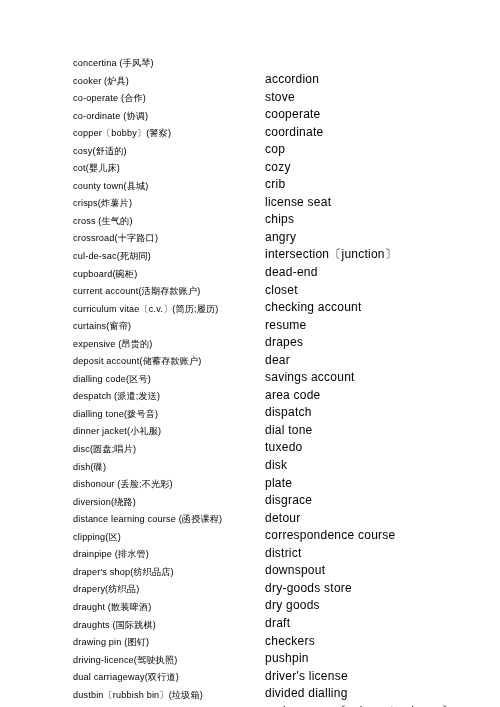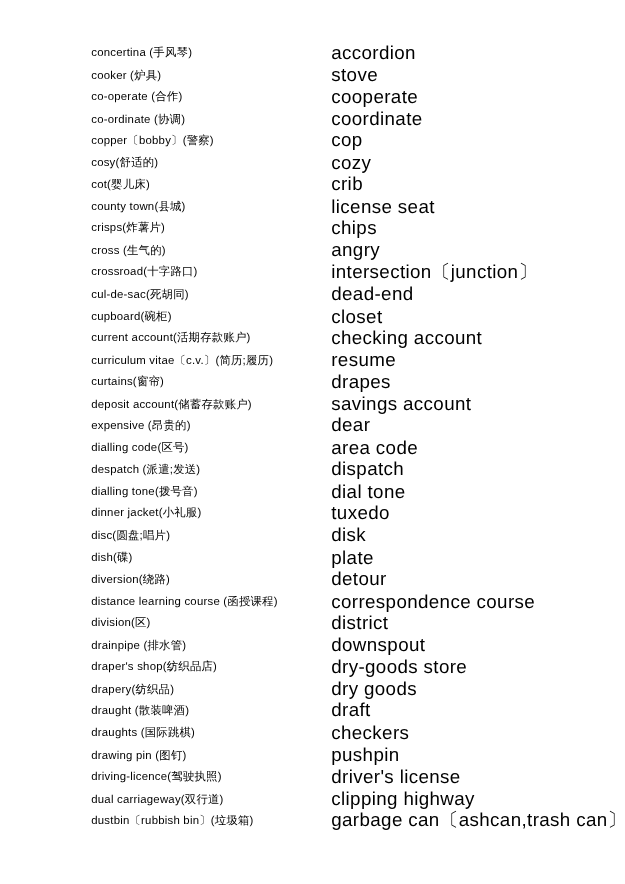--- a/index.html
+++ b/index.html
@@ -13,21 +13,21 @@
     background: #ffffff;
     font-family: "Liberation Sans", "DejaVu Sans", sans-serif;
     color: #000000;
     overflow: hidden;
   }
   .page {
     position: relative;
     width: 500px;
     height: 707px;
     box-sizing: border-box;
-    padding-top: 34px;
+    padding-top: 55px;
   }
   .glossary {
     position: relative;
     margin: 0;
     padding: 0;
     list-style: none;
   }
   .entry {
     position: relative;
     height: 17.55px;
@@ -38,22 +38,22 @@
   .term {
     position: absolute;
     left: 73px;
     top: 0;
     font-size: 9.1px;
     letter-spacing: 0.02em;
   }
   .equiv {
     position: absolute;
     left: 265px;
-    top: 0;
-    font-size: 15px;
+    top: 16px;
+    font-size: 12px;
     letter-spacing: 0.02em;
   }
 </style>
 </head>
 <body>
 
 <div class="page">
   <ul class="glossary" id="glossary-list">
       <li class="entry">
         <span class="term">concertina (手风琴)</span>
@@ -113,28 +113,28 @@
       </li>
       <li class="entry">
         <span class="term">curriculum vitae〔c.v.〕(简历;履历)</span>
         <span class="equiv">resume</span>
       </li>
       <li class="entry">
         <span class="term">curtains(窗帘)</span>
         <span class="equiv">drapes</span>
       </li>
       <li class="entry">
+        <span class="term">expensive (昂贵的)</span>
+        <span class="equiv">dear</span>
+      </li>
+      <li class="entry">
         <span class="term">deposit account(储蓄存款账户)</span>
         <span class="equiv">savings account</span>
       </li>
       <li class="entry">
-        <span class="term">expensive (昂贵的)</span>
-        <span class="equiv">dear</span>
-      </li>
-      <li class="entry">
         <span class="term">dialling code(区号)</span>
         <span class="equiv">area code</span>
       </li>
       <li class="entry">
         <span class="term">despatch (派遣;发送)</span>
         <span class="equiv">dispatch</span>
       </li>
       <li class="entry">
         <span class="term">dialling tone(拨号音)</span>
         <span class="equiv">dial tone</span>
@@ -145,29 +145,33 @@
       </li>
       <li class="entry">
         <span class="term">disc(圆盘;唱片)</span>
         <span class="equiv">disk</span>
       </li>
       <li class="entry">
         <span class="term">dish(碟)</span>
         <span class="equiv">plate</span>
       </li>
       <li class="entry">
+        <span class="term">dishonour (丢脸;不光彩)</span>
+        <span class="equiv">disgrace</span>
+      </li>
+      <li class="entry">
         <span class="term">diversion(绕路)</span>
         <span class="equiv">detour</span>
       </li>
       <li class="entry">
         <span class="term">distance learning course (函授课程)</span>
         <span class="equiv">correspondence course</span>
       </li>
       <li class="entry">
-        <span class="term">division(区)</span>
+        <span class="term">clipping(区)</span>
         <span class="equiv">district</span>
       </li>
       <li class="entry">
         <span class="term">drainpipe (排水管)</span>
         <span class="equiv">downspout</span>
       </li>
       <li class="entry">
         <span class="term">draper's shop(纺织品店)</span>
         <span class="equiv">dry-goods store</span>
       </li>
@@ -186,20 +190,20 @@
       <li class="entry">
         <span class="term">drawing pin (图钉)</span>
         <span class="equiv">pushpin</span>
       </li>
       <li class="entry">
         <span class="term">driving-licence(驾驶执照)</span>
         <span class="equiv">driver's license</span>
       </li>
       <li class="entry">
         <span class="term">dual carriageway(双行道)</span>
-        <span class="equiv">clipping highway</span>
+        <span class="equiv">divided dialling</span>
       </li>
       <li class="entry">
         <span class="term">dustbin〔rubbish bin〕(垃圾箱)</span>
         <span class="equiv">garbage can〔ashcan,trash can〕</span>
       </li>
     </ul>
 </div>
 
 </body></html>

